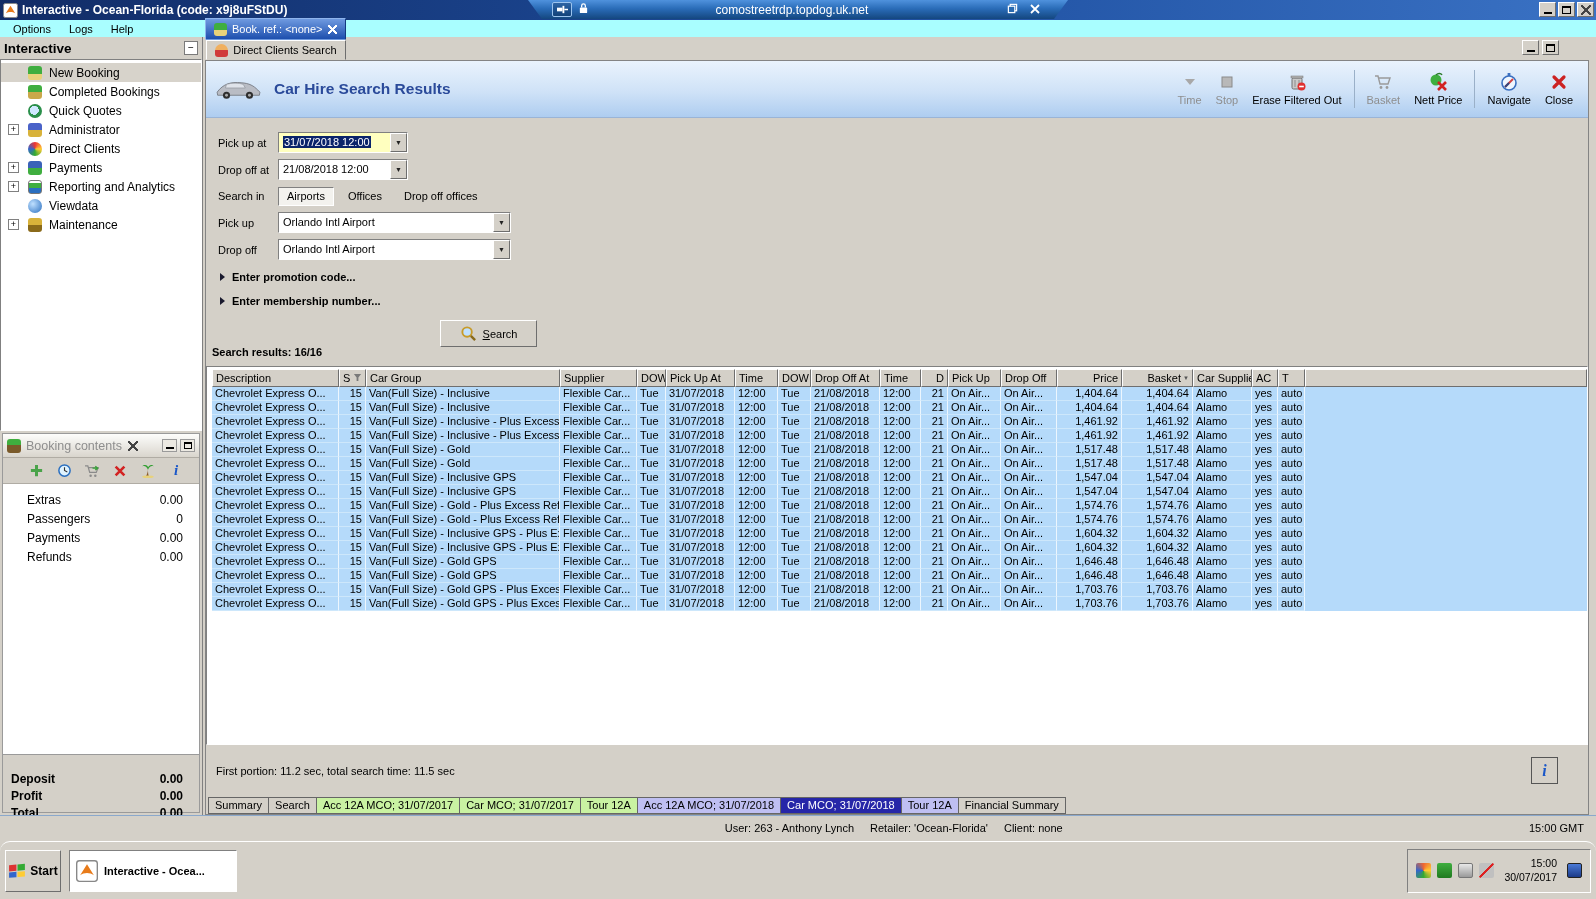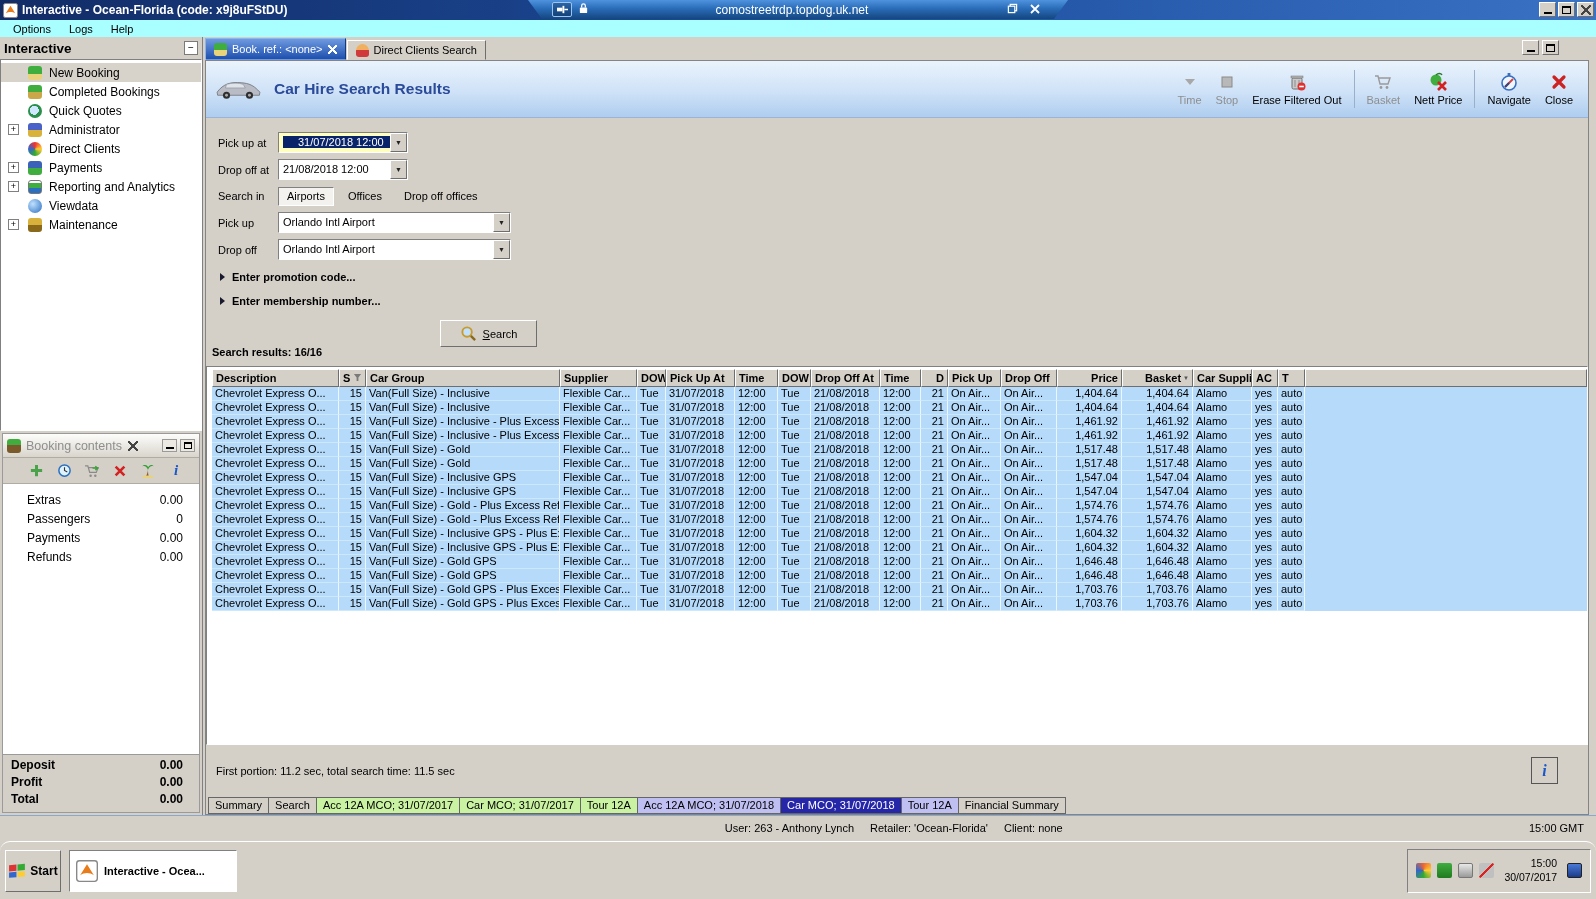--- a/index.html
+++ b/index.html
@@ -77,28 +77,28 @@
            border:1px solid #9a9a9a; }
   .bc-wb .g-min { margin-top:5px; }
   .bc-wb .g-max { width:8px; height:7px; }
   .bc-toolbar { height:26px; background:#d4d0c8; border-bottom:1px solid #b0aca4; display:flex; align-items:center;
                 justify-content:flex-end; gap:10px; padding:0 14px; }
   .bc-tool { width:18px; height:18px; display:flex; align-items:center; justify-content:center; }
   .info-i { font-family:"Liberation Serif", serif; font-style:italic; font-weight:bold; color:#1a57c8; font-size:15px; }
   .bc-list { background:#fff; padding-top:6px; flex:1; }
   .bc-row { display:flex; height:19px; align-items:center; padding:0 16px 0 24px; font-size:12px; }
   .bc-row .v { margin-left:auto; }
-  .bc-totals { height:58px; background:#d4d0c8; border-top:1px solid #9a9a9a; padding:3px 16px 0 8px; }
+  .bc-totals { height:58px; background:#d4d0c8; border-top:1px solid #9a9a9a; padding:17px 16px 0 8px; }
   .bc-trow { display:flex; font-weight:bold; font-size:12px; height:17px; }
   .bc-trow .v { margin-left:auto; }
 
   
   .right { flex:1; display:flex; flex-direction:column; padding-right:7px; }
   .tabs-bar { height:23px; display:flex; align-items:flex-end; padding-left:2px; position:relative; }
-  .doc-tabs { display:flex; align-items:flex-end; }
+  .doc-tabs { display:flex; align-items:flex-end;flex-direction:column; }
   .doc-tab { height:20px; display:flex; align-items:center; gap:5px; padding:0 8px;
              background:#d4d0c8; border:1px solid; border-color:#fff #6e6e6e transparent #fff; margin-right:1px; }
   .doc-tab.active { height:22px; background:linear-gradient(180deg,#6f9ae0,#1d4fae); color:#fff;
                     border-color:#8fb4ec #123a80 transparent #8fb4ec; }
   .doc-tab .tree-ic { width:13px; height:13px; margin:0; }
   .tab-close { display:none; width:9px; height:9px;
                background:linear-gradient(45deg,transparent 40%,#fff 40% 60%,transparent 60%),
                           linear-gradient(-45deg,transparent 40%,#fff 40% 60%,transparent 60%); }
   .tab-close.show { display:inline-block; }
   .tabgroup-btns { position:absolute; right:30px; top:3px; display:flex; gap:3px; }
@@ -124,36 +124,36 @@
   .f-row { display:flex; align-items:center; margin-bottom:6px; height:21px; }
   .f-label { width:60px; }
   .combo { display:flex; height:21px; border:1px solid; border-color:#808080 #fff #fff #808080; background:#fff; }
   .combo .val { padding:3px 4px 0 4px; white-space:nowrap; overflow:hidden; }
   .combo.date { width:130px; }
   .combo.date .val { background:#ffffbf; flex:1; }
   .combo.loc { width:233px; }
   .combo.loc .val { flex:1; }
   .drop { width:17px; flex:0 0 auto; background:#d4d0c8; border:1px solid; border-color:#fff #6e6e6e #6e6e6e #fff;
           display:flex; align-items:center; justify-content:center; font-size:7px; color:#222; }
-  .sel-text { background:#0a246a; color:#fff; padding:0 15px; }
+  .sel-text { background:#0a246a; color:#fff; padding:0 1px; }
   .seg { padding:2px 8px 3px 8px; }
   .seg.on { border:1px solid; border-color:#808080 #fff #fff #808080; background:#f3f2ee; }
   .expander { display:flex; align-items:center; gap:7px; font-weight:bold; margin:9px 0 0 2px; height:15px; }
   .tri { width:0; height:0; border-left:5px solid #1a1a2e; border-top:4px solid transparent; border-bottom:4px solid transparent; }
   .search-btn { margin:12px 0 0 222px; width:97px; height:27px; display:flex; align-items:center; justify-content:center;
                 gap:6px; }
   .search-label { display:block; }
   .search-label::first-letter { text-decoration:underline; }
 
   .results-label { height:20px; padding-left:6px; font-weight:bold; }
 
   
   .table-wrap { flex:1; background:#fff; border:1px solid; border-color:#808080 #fff #fff #808080;
                 padding:2px 0 0 5px; overflow:hidden; }
-  .thead { display:flex;font-weight:bold; }
+  .thead { display:flex; }
   .th-cells { display:flex; }
   .th { height:18px; display:flex; align-items:center; padding:0 3px; background:#d4d0c8;
         border:1px solid; border-color:#fff #6e6e6e #6e6e6e #fff; overflow:hidden; white-space:nowrap; font-size:11px; }
   .th-filler { flex:1; height:18px; background:#d4d0c8; border:1px solid; border-color:#fff #6e6e6e #6e6e6e #fff; }
   .fun, .sortmark { display:none; }
   .fun.show { display:inline-block; margin-left:3px; }
   .sortmark.show { display:inline-block; margin-left:2px; font-size:6px; color:#555; }
   .tbody { }
   .tr { display:flex; height:14px; background:#b5dafa; }
   .td { padding:0 3px; line-height:13px; font-size:11px; white-space:nowrap; overflow:hidden;

